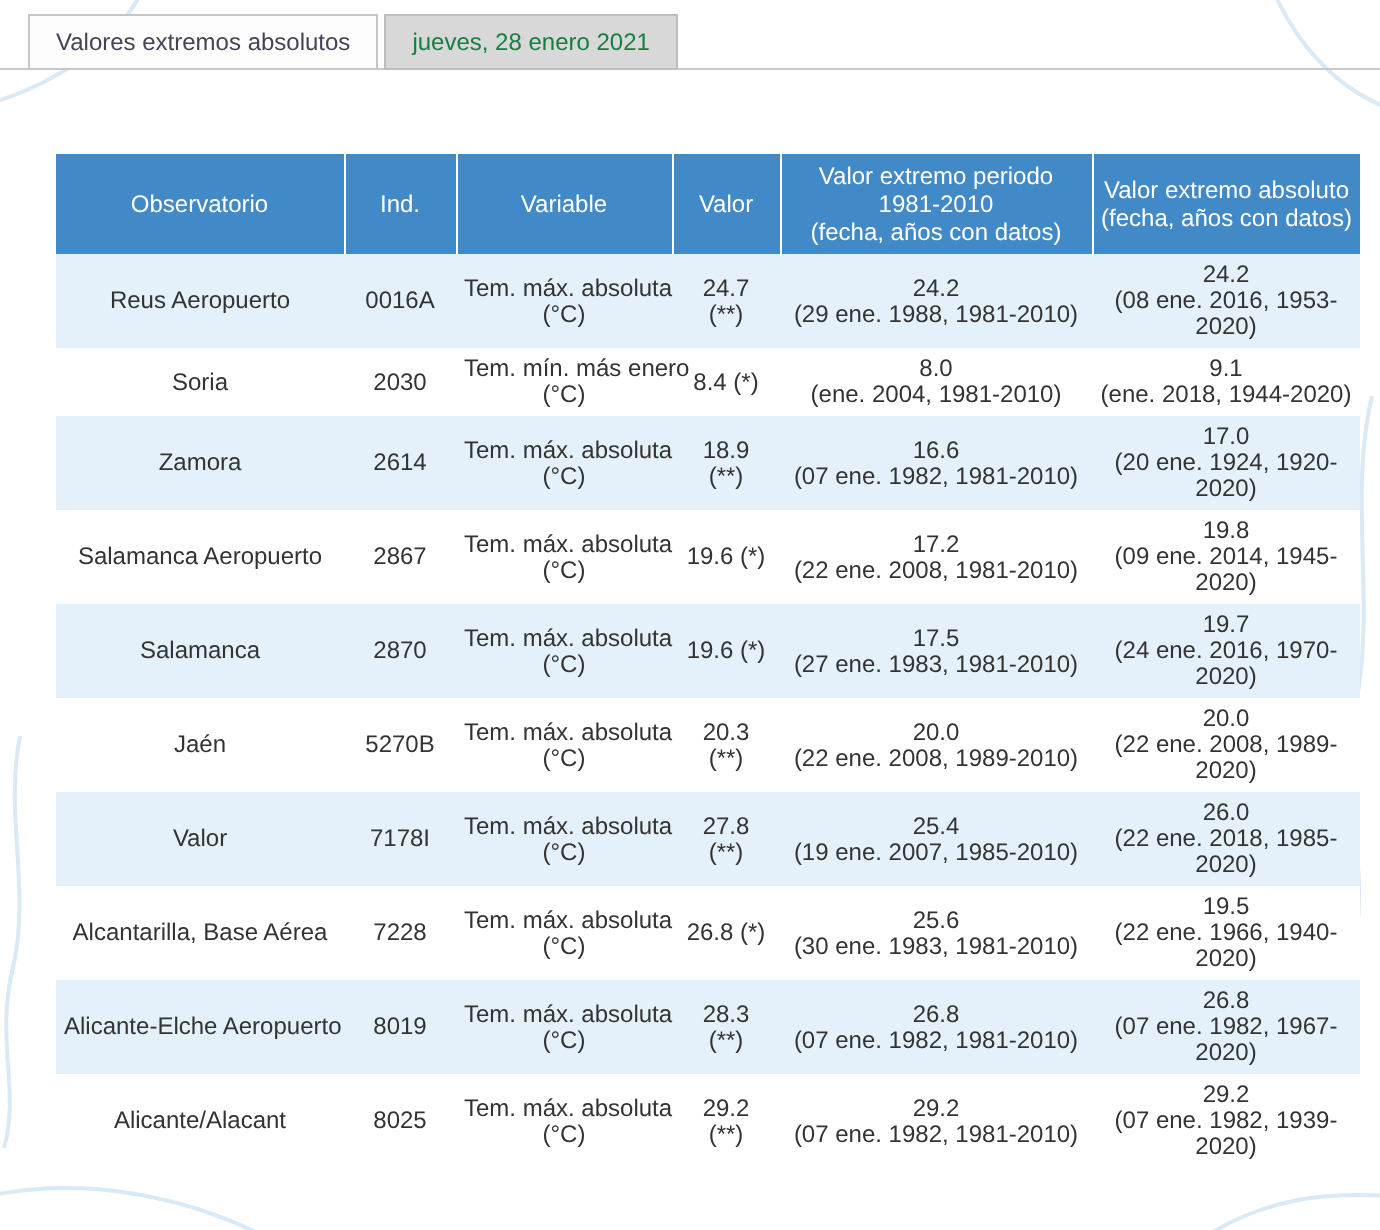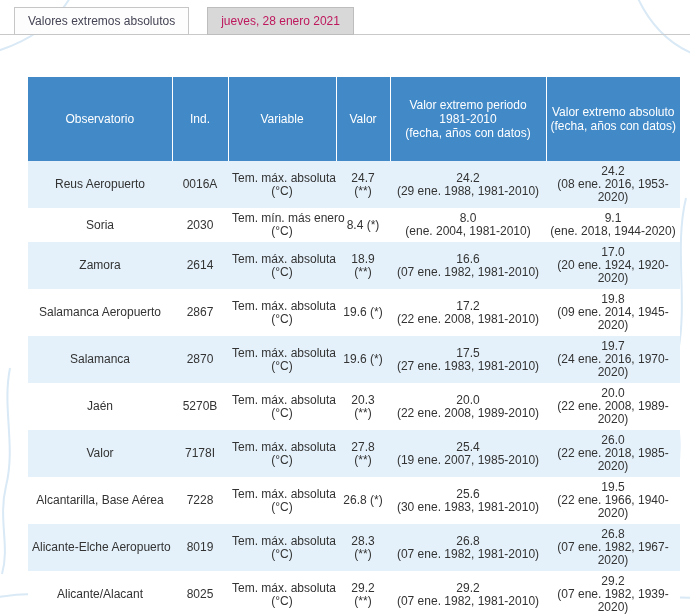--- a/index.html
+++ b/index.html
@@ -4,39 +4,39 @@
 <style>
   html,body{margin:0;padding:0;}
   body{
     width:690px;height:615px;overflow:hidden;background:#fff;
     font-family:"Liberation Sans",sans-serif;position:relative;
   }
   .bg-decor{position:absolute;top:0;left:0;z-index:0;}
   .page{position:relative;z-index:1;}
 
   
-  .tabbar{display:flex;align-items:flex-end;gap:18px;padding:7px 0 0 14px;border-bottom:1px solid #c9c9c9;}
+  .tabbar{display:flex;align-items:flex-end;gap:3px;padding:7px 0 0 14px;border-bottom:1px solid #c9c9c9;}
   .tab{
     font-size:12px;color:#445;background:#fdfdfd;border:1px solid #c6c6c6;
     padding:6px 13px;margin-bottom:-1px;cursor:pointer;white-space:nowrap;
   }
-  .tab.active{background:#d8d8d8;border-color:#bdbdbd;color:#be185d;}
+  .tab.active{background:#d8d8d8;border-color:#bdbdbd;color:#15803d;}
 
   
   .content{margin:42px 10px 0 28px;width:652px;}
   .caption{
     background:#cfe4f4;border-top:1px solid #aecde6;color:#1b4f72;
     font-size:13px;font-weight:bold;padding:4px 9px;margin-bottom:7px;
   }
 
   
   table{border-collapse:collapse;table-layout:fixed;width:652px;}
   thead th{
     background:#4189c7;color:#fff;font-weight:normal;font-size:12px;line-height:14px;
-    padding:21px 4px;vertical-align:middle;text-align:center;
+    padding:4px 4px;vertical-align:middle;text-align:center;
   }
   thead th + th{border-left:1px solid #fff;}
   tbody td{
     font-size:12px;line-height:13px;color:#333;text-align:center;
     vertical-align:middle;padding:4px 4px;
   }
   tbody tr:nth-child(odd){background:#e4f1fa;}
   tbody tr:nth-child(even){background:#ffffff;}
   .nowrap{white-space:nowrap;text-align:center;}
 </style>

